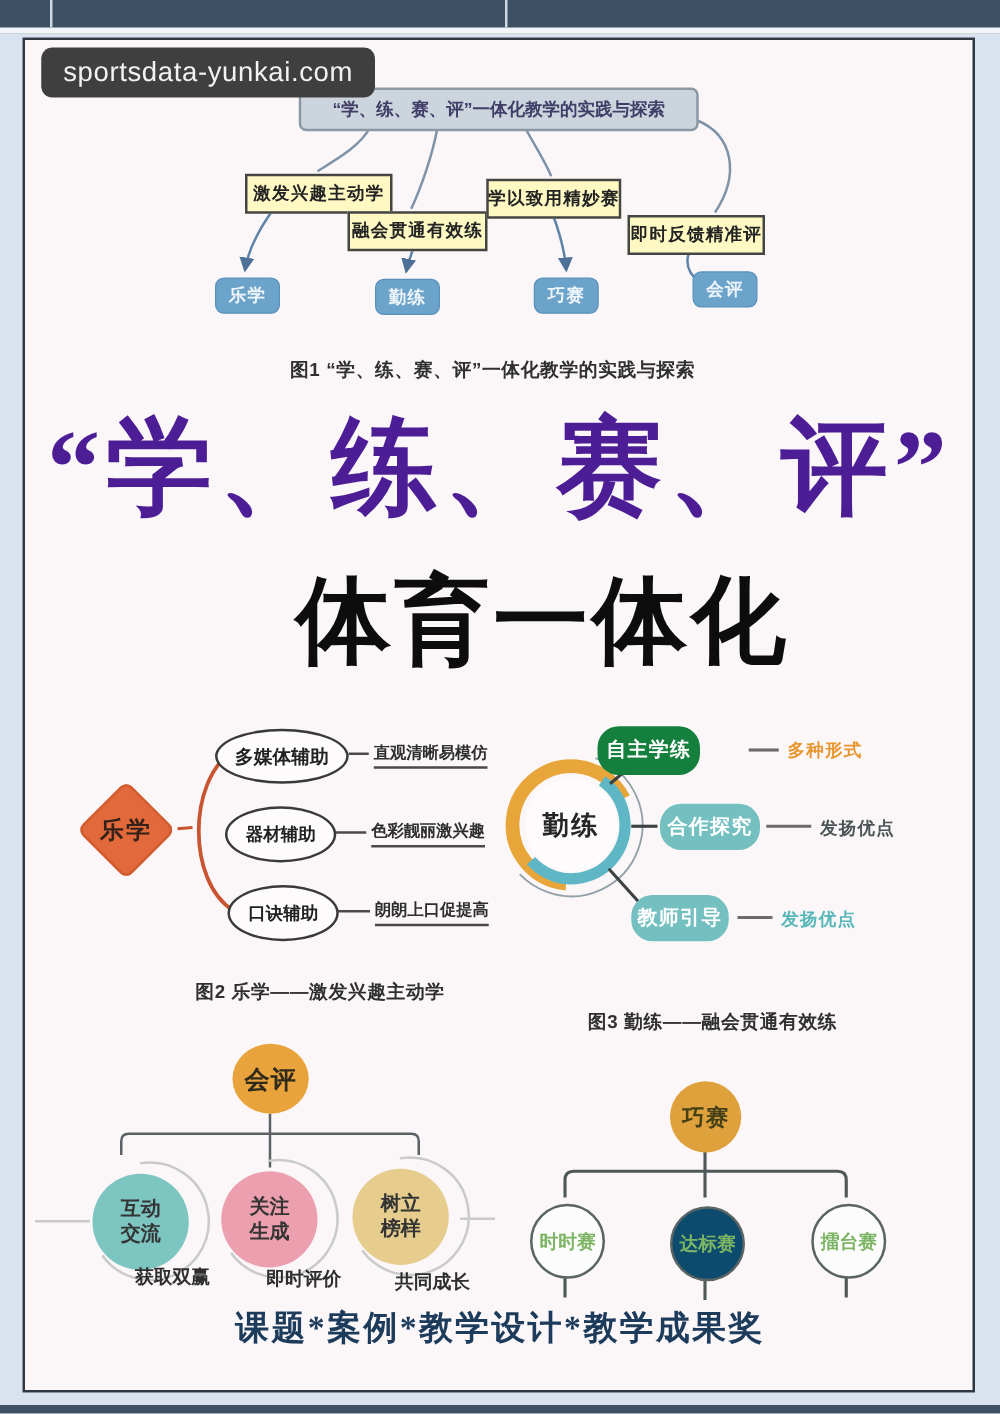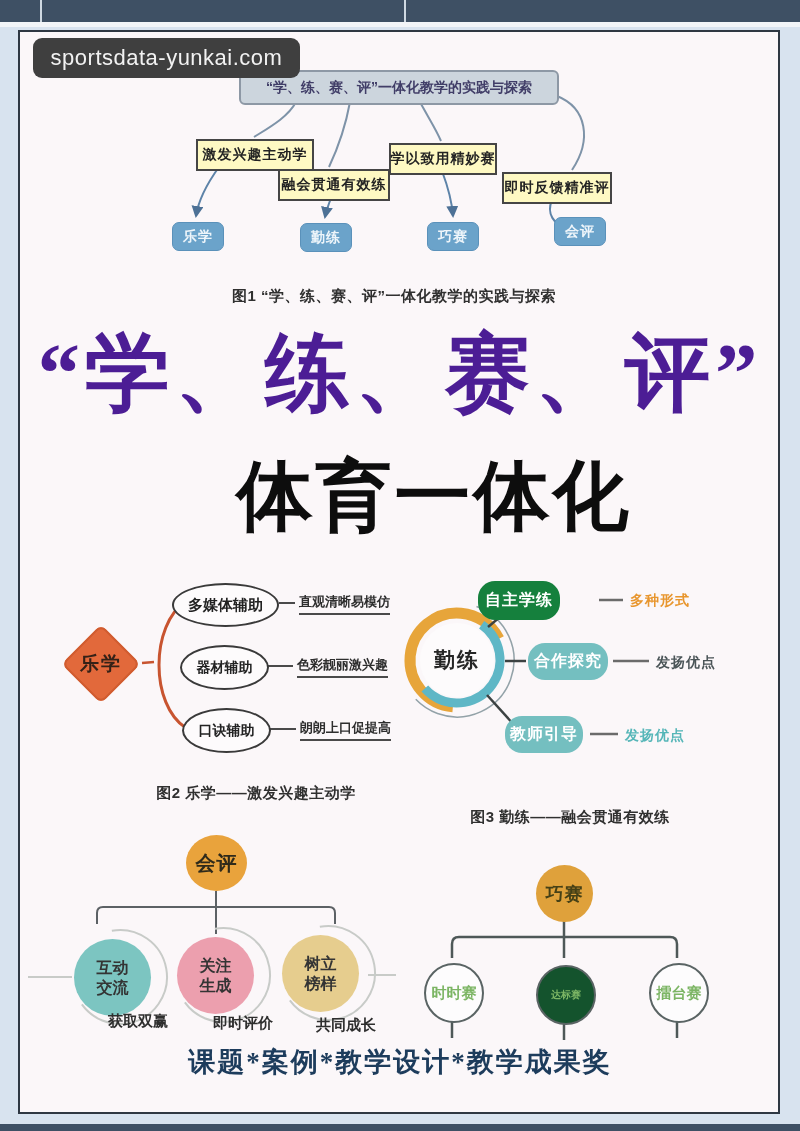--- a/index.html
+++ b/index.html
@@ -177,21 +177,21 @@
     <span class="wrap2">树立榜样</span>
   </div>
   <div class="abs sublabel" style="left:138px;top:1012px">获取双赢</div>
   <div class="abs sublabel" style="left:243px;top:1014px">即时评价</div>
   <div class="abs sublabel" style="left:346px;top:1016px">共同成长</div>
 
   <div class="abs circle" style="left:536px;top:865px;width:57px;height:57px;background:#dfa13b;
        font-size:18px;color:#454016;letter-spacing:1px">巧赛</div>
   <div class="abs circle" style="left:424px;top:963px;width:56px;height:56px;background:#fdfcfd;
        border:2.5px solid #5a6464;font-size:15px;color:#7cb564">时时赛</div>
-  <div class="abs circle" style="left:536px;top:965px;width:56px;height:56px;background:#14532d;
-       border:2.5px solid #5a6464;font-size:10px;color:#7cb564">达标赛</div>
+  <div class="abs circle" style="left:536px;top:965px;width:56px;height:56px;background:#0c4a6e;
+       border:2.5px solid #5a6464;font-size:15px;color:#7cb564">达标赛</div>
   <div class="abs circle" style="left:649px;top:963px;width:56px;height:56px;background:#fdfcfd;
        border:2.5px solid #5a6464;font-size:15px;color:#7cb564">擂台赛</div>
 
   <div class="abs footer">课题*案例*教学设计*教学成果奖</div>
 
   <div class="band bottom"></div>
 </div>
 
 </body></html>

